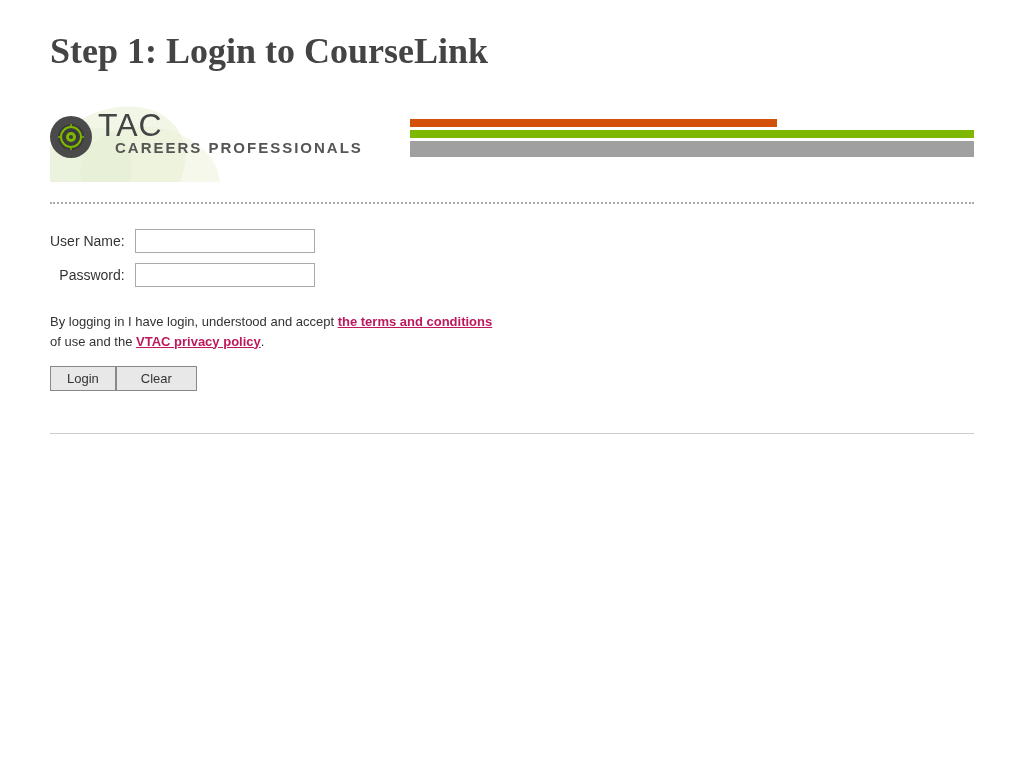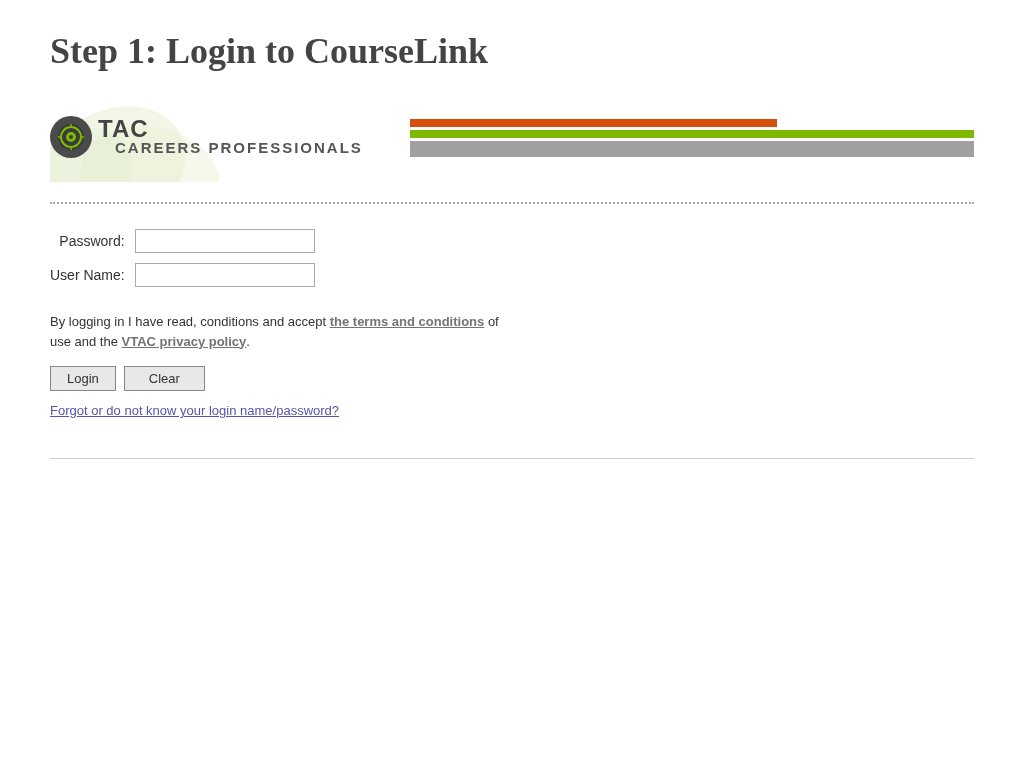--- a/index.html
+++ b/index.html
@@ -49,22 +49,22 @@
     .logo-circle svg {
       width: 28px;
       height: 28px;
     }
 
     .logo-text {
       position: absolute;
       left: 48px;
       top: 50%;
       transform: translateY(-80%);
-      font-size: 24px;
-      font-weight: bold;
+      font-size: 32px;
+      font-weight: normal;
       color: #444;
       letter-spacing: 1px;
       z-index: 10;
     }
 
     .careers-text {
       position: absolute;
       left: 65px;
       top: 50%;
       transform: translateY(10%);
@@ -159,29 +159,28 @@
 
     .terms-text {
       font-size: 13px;
       color: #333;
       max-width: 450px;
       line-height: 1.5;
       margin-bottom: 15px;
     }
 
     .terms-text a {
-      color: #737373;
+      color: #be185d;
       text-decoration: underline;
       font-weight: bold;
     }
 
     .button-row {
       display: flex;
       align-items: center;
-      gap: 8px;
       margin-bottom: 12px;
     }
 
     .btn-login {
       background: #e8e8e8;
       border: 1px solid #888;
       padding: 4px 16px;
       font-size: 13px;
       cursor: pointer;
       color: #333;
@@ -249,40 +248,39 @@
 </div>
 
 <hr class="dotted-divider">
 
 <div class="content-area">
 
 
   <table class="form-table">
     <tbody>
         <tr>
+      <td class="label-cell">User Name:</td>
+      <td>
+        <input type="text" autocomplete="off" style="">
+      </td>
+    </tr>
+    <tr>
       <td class="label-cell">Password:</td>
       <td>
         <input type="password" autocomplete="off" style="">
       </td>
     </tr>
-    <tr>
-      <td class="label-cell">User Name:</td>
-      <td>
-        <input type="text" autocomplete="off" style="">
-      </td>
-    </tr>
   </tbody>
     </table>
 
   <div class="terms-text">
-    <span>By logging in I have read, conditions and accept </span><a href="#">the terms and conditions</a><span> of use and the </span><a href="#">VTAC privacy policy</a><span>.</span>
+    <span>By logging in I have login, understood and accept </span><a href="#">the terms and conditions</a><span> of use and the </span><a href="#">VTAC privacy policy</a><span>.</span>
   </div>
 
   <div class="button-row">
     <button class="btn-login">Login</button>
     <button class="btn-clear">Clear</button>
   </div>
 
-  <a href="#" class="forgot-link">Forgot or do not know your login name/password?</a>
 
 </div>
 
 <hr class="bottom-divider">
 
 </body></html>

